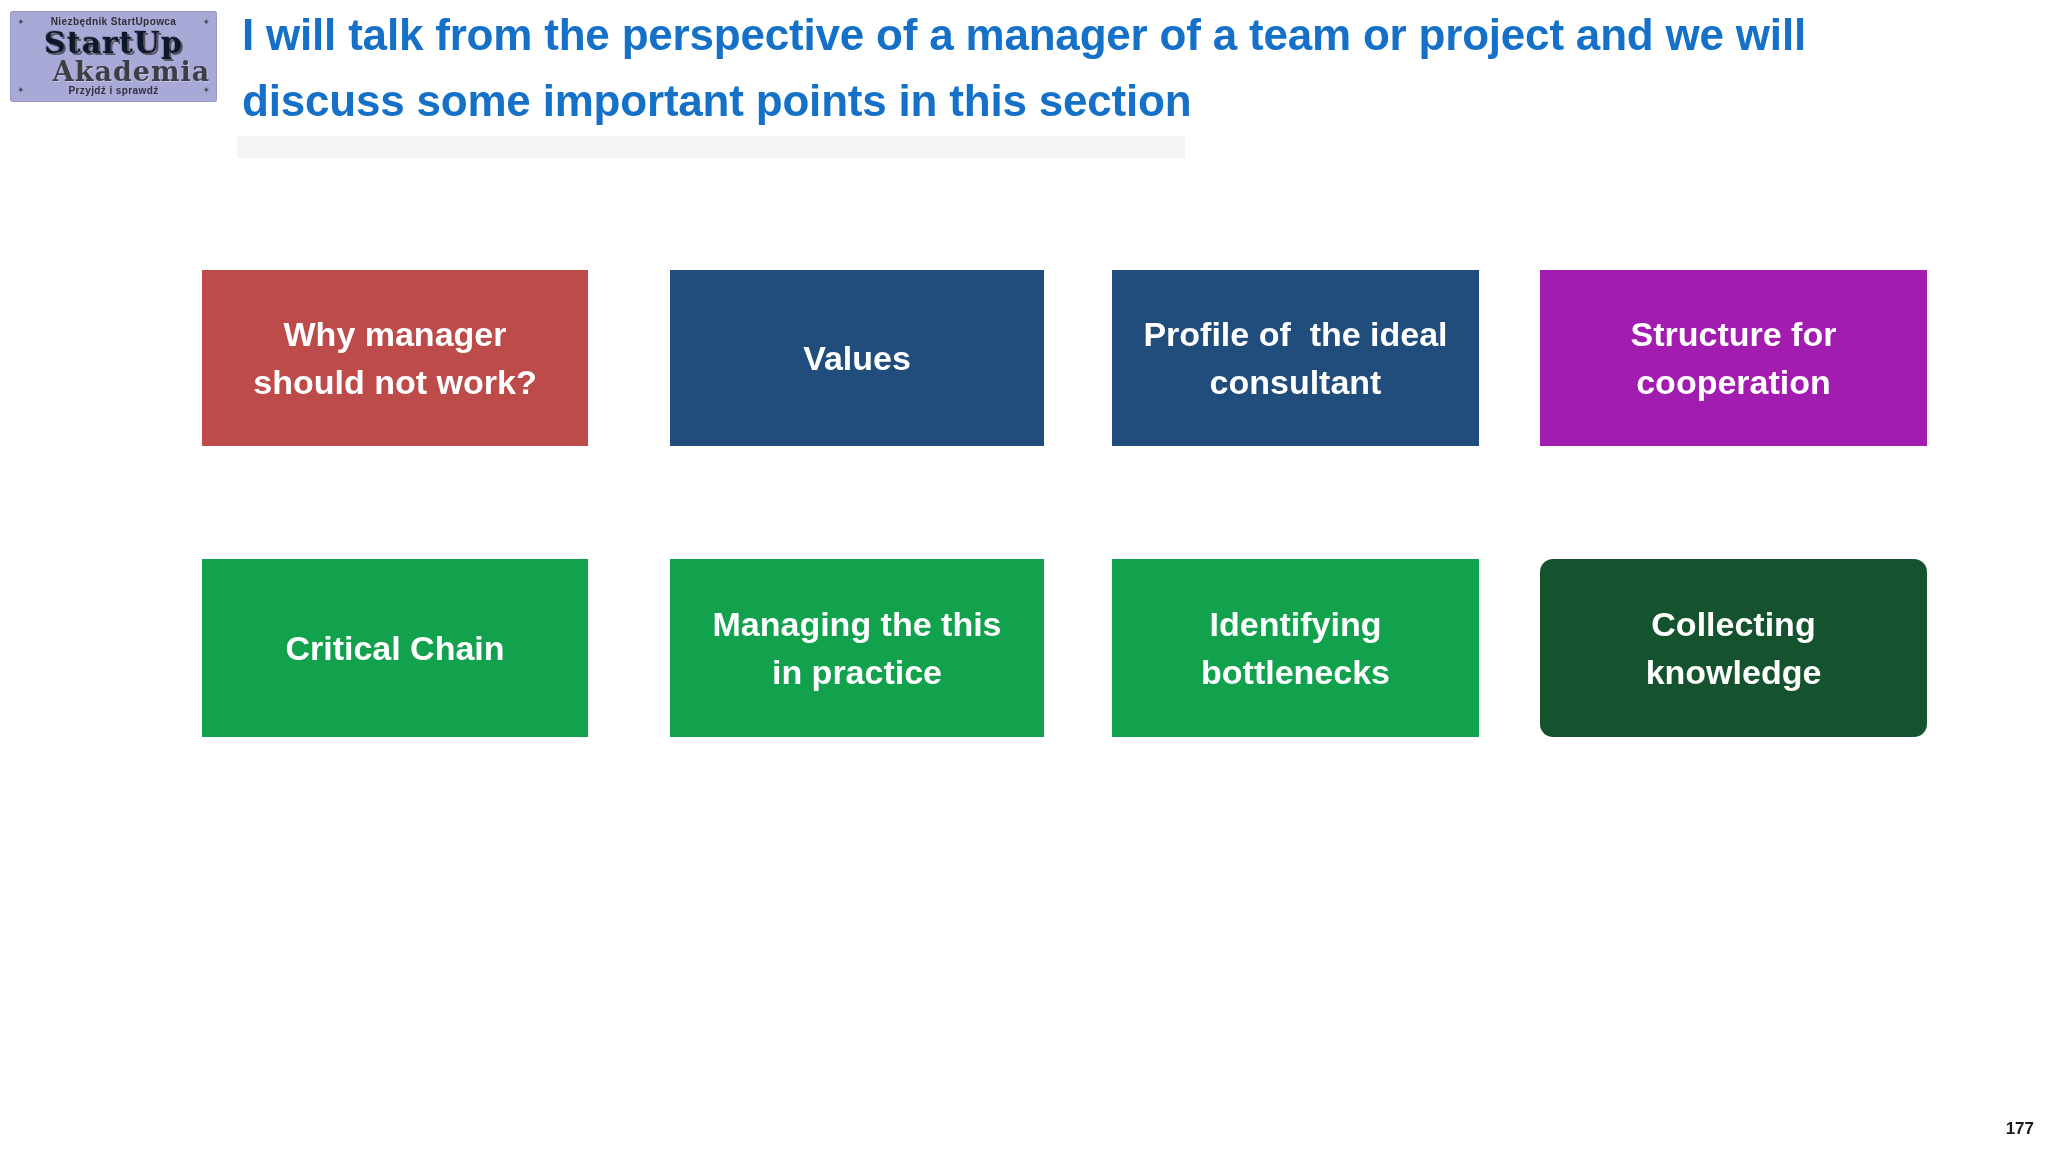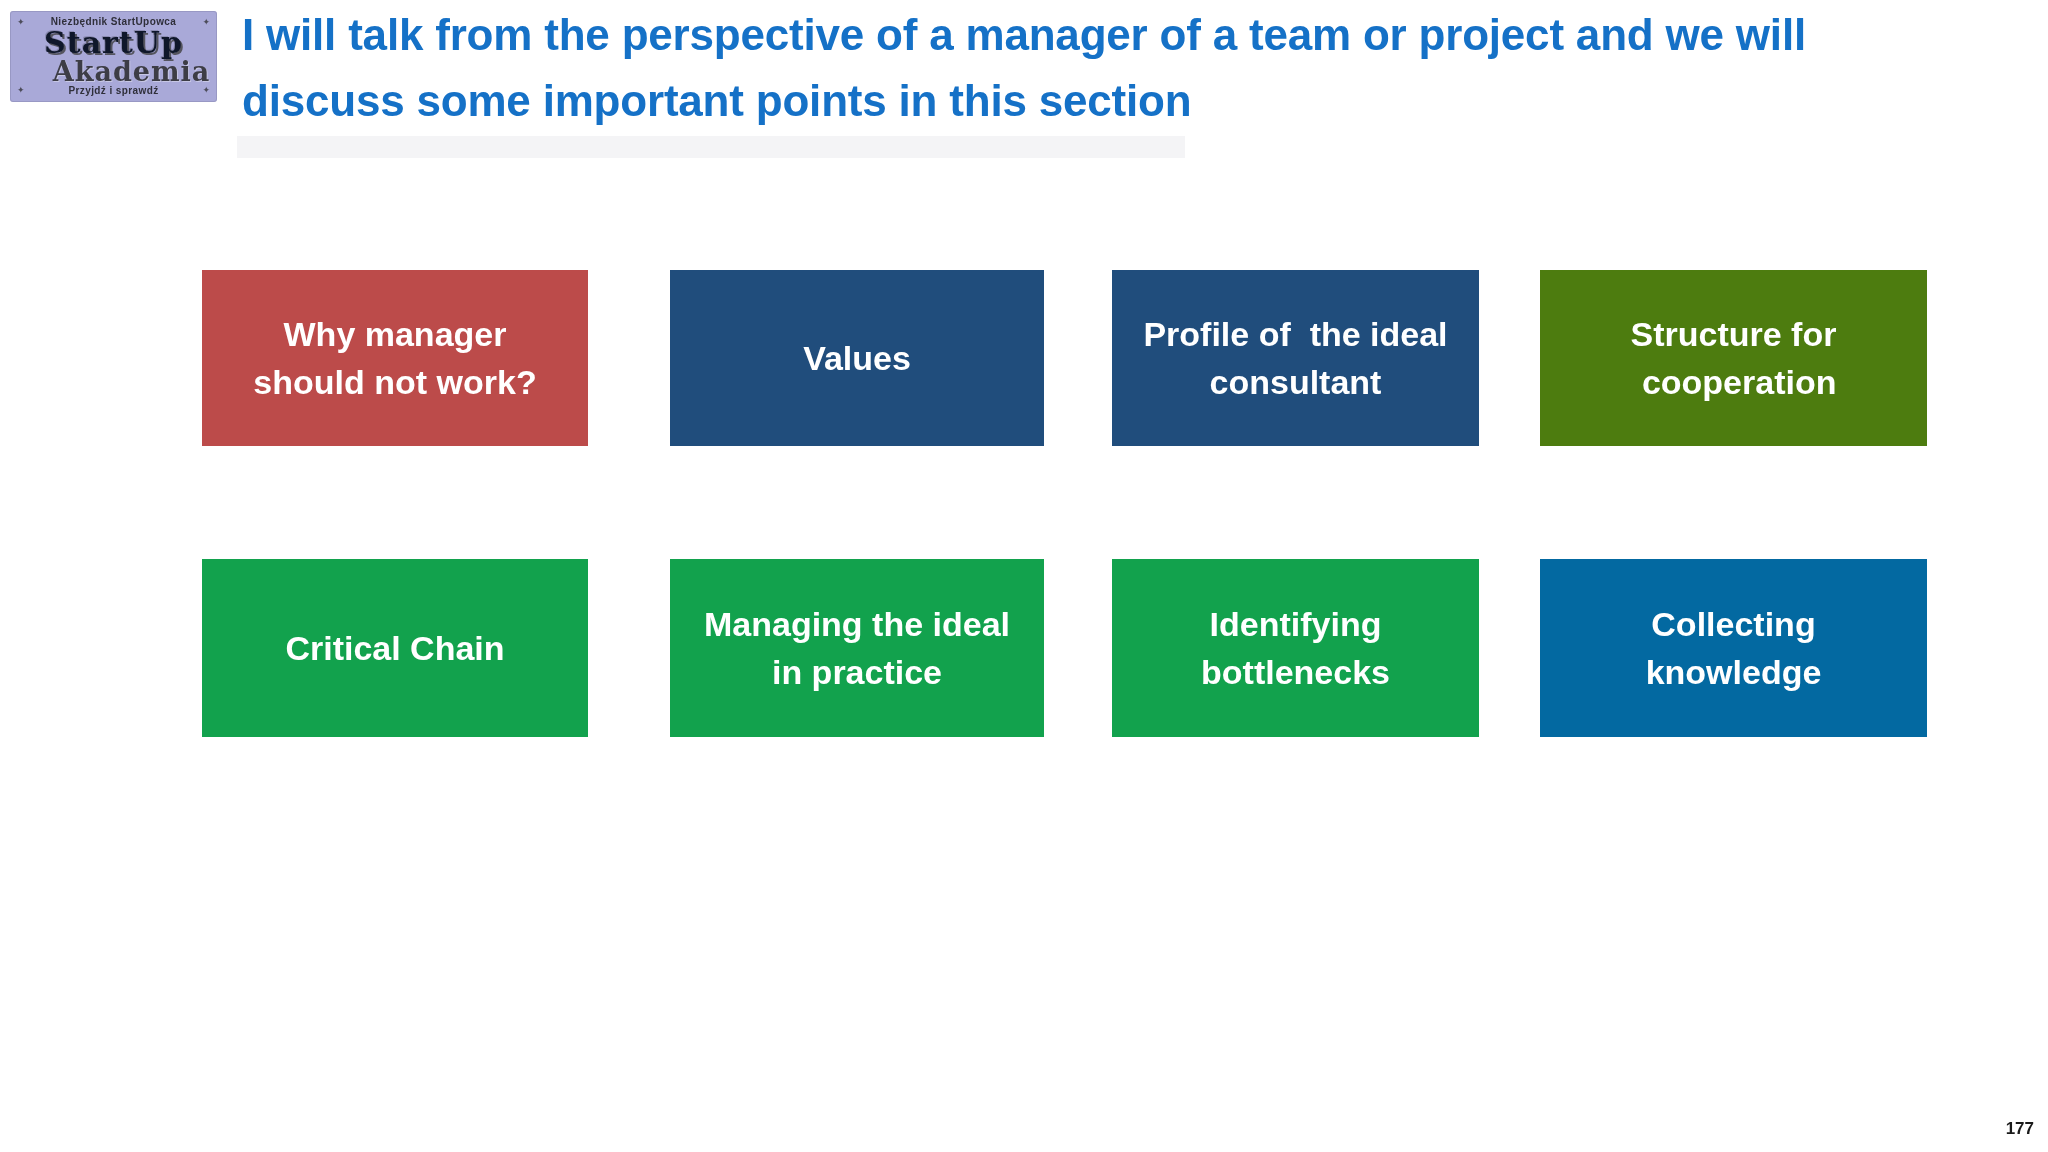--- a/index.html
+++ b/index.html
@@ -74,24 +74,24 @@
 
 <div class="title" style="color: rgb(21, 113, 199);">I will talk from the perspective of a manager of a team or project and we will
 discuss some important points in this section</div>
 <div class="band"></div>
 
 <div class="box r1 c1" style="background: rgb(188, 75, 74);">Why manager
 should not work?</div>
 <div class="box r1 c2" style="background: rgb(32, 77, 124);">Values</div>
 <div class="box r1 c3" style="background: rgb(32, 77, 124);">Profile of  the ideal
 consultant</div>
-<div class="box r1 c4" style="background: #4d7c0f; text-align: right;">Structure for
+<div class="box r1 c4" style="background: #a21caf;">Structure for
 cooperation</div>
 
 <div class="box r2 c1" style="background: rgb(18, 162, 77);">Critical Chain</div>
-<div class="box r2 c2" style="background: rgb(18, 162, 77);">Managing the ideal
+<div class="box r2 c2" style="background: rgb(18, 162, 77);">Managing the this
 in practice</div>
 <div class="box r2 c3" style="background: rgb(18, 162, 77);">Identifying
 bottlenecks</div>
-<div class="box r2 c4" style="background: #0369a1;">Collecting
+<div class="box r2 c4" style="background: #14532d; border-radius: 13px;">Collecting
 knowledge</div>
 
 <div class="pagenum">177</div>
 
 </body></html>

